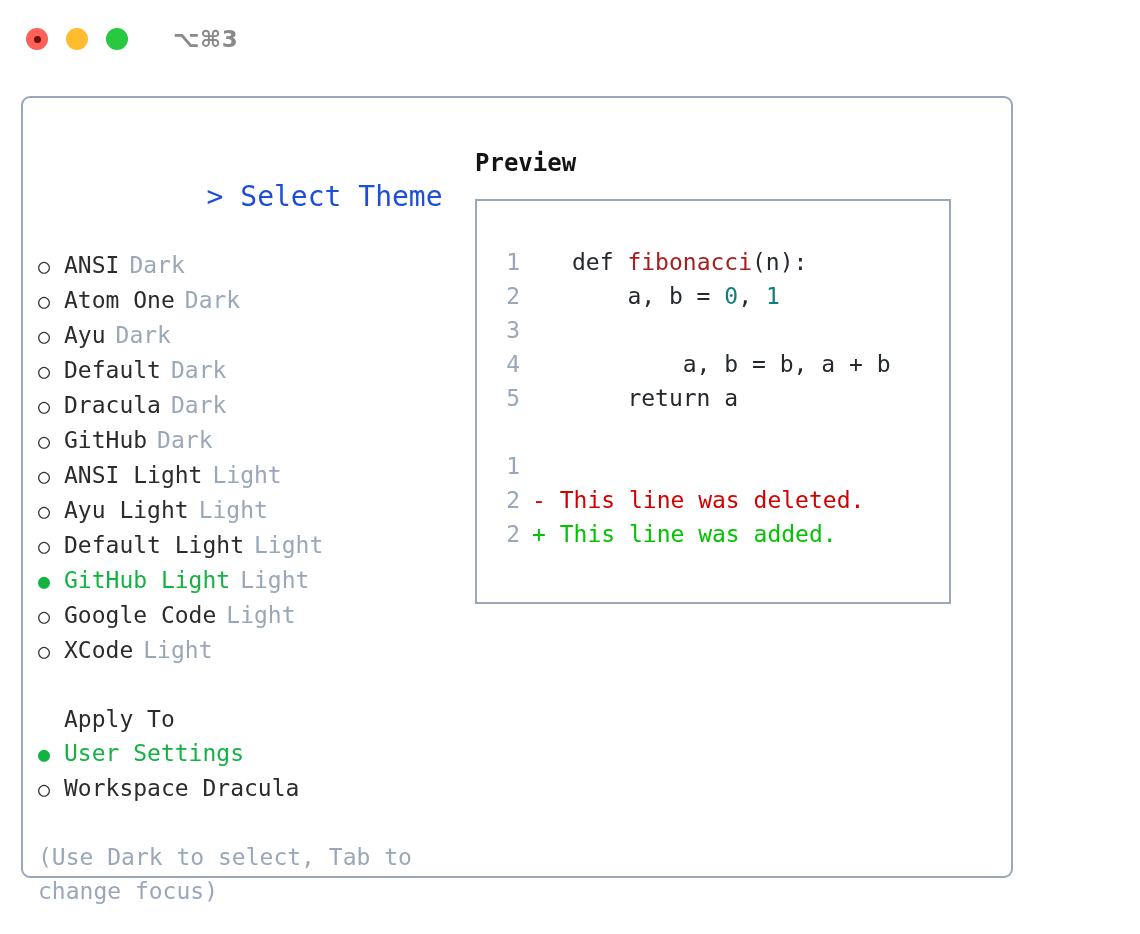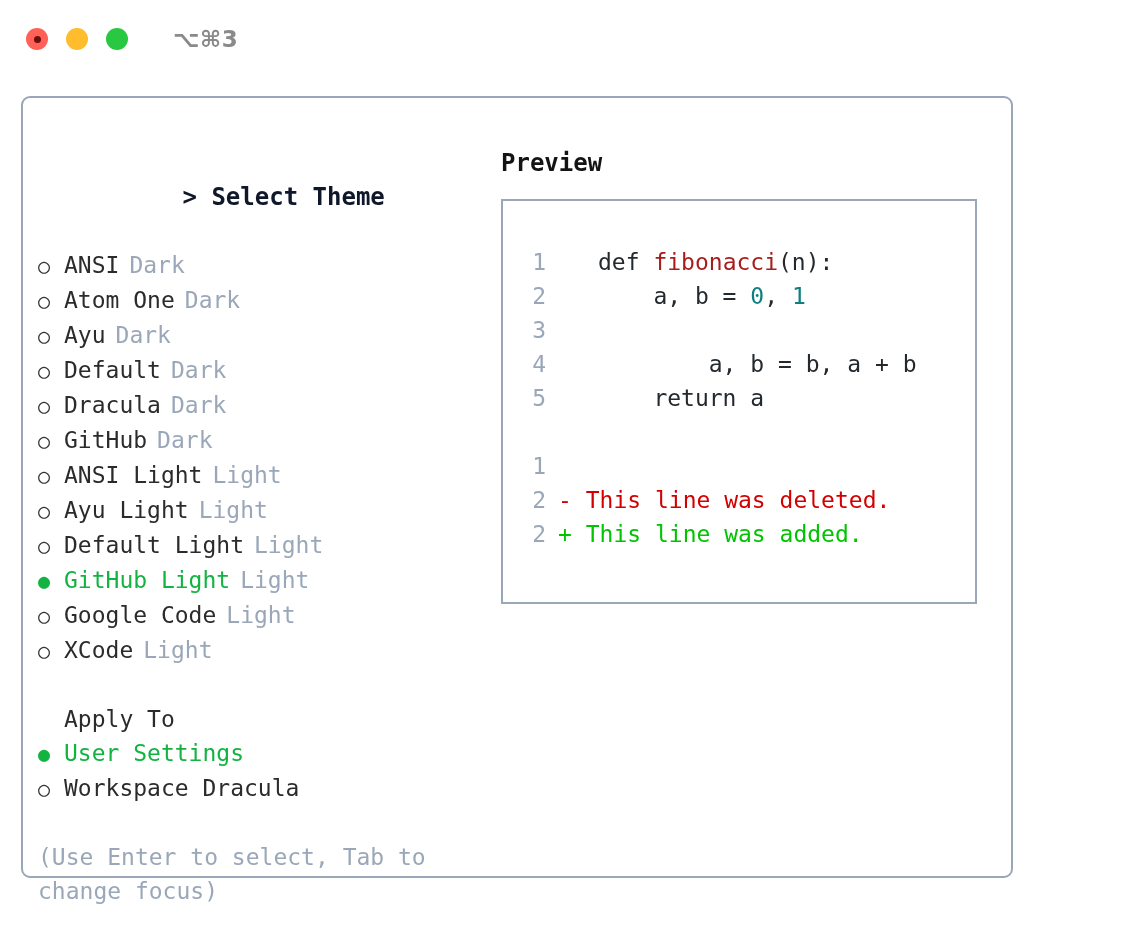--- a/index.html
+++ b/index.html
@@ -87,23 +87,23 @@
 
   
   #left-col {
     position: absolute;
     left: 15px;
     top: 48px;
     width: 440px;
   }
 
   .section-header {
-    font-size: 24px;
-    font-weight: 700;
-    color: #0f172a;
+    font-size: 28px;
+    font-weight: 400;
+    color: #1d4ed8;
     line-height: 34px;
     white-space: pre;
   }
   .section-header .caret { display: inline; }
 
   .opt-row {
     display: flex;
     align-items: baseline;
     line-height: 34px;
     font-size: 23px;
@@ -140,21 +140,21 @@
     font-size: 23px;
     color: #9aa7b8;
     line-height: 34px;
     width: 400px;
     white-space: pre-wrap;
   }
 
   
   #right-col {
     position: absolute;
-    left: 478px;
+    left: 452px;
     top: 48px;
     width: 490px;
   }
   #preview-title {
     font-size: 24px;
     font-weight: 700;
     color: #141414;
     line-height: 34px;
   }
   #preview-box {
@@ -232,21 +232,21 @@
           </div>
 
         <div class="subsection">
           <div class="subsection-title">Apply To</div>
           <div id="apply-list">
               <div class="opt-row selected"><span class="bullet selected">●</span><span class="opt-label">User Settings</span></div>
               <div class="opt-row"><span class="bullet">○</span><span class="opt-label">Workspace Dracula</span></div>
             </div>
         </div>
 
-        <div id="hint">(Use Enter to select, Tab to change focus)</div>
+        <div id="hint">(Use Dark to select, Tab to change focus)</div>
       </div>
 
       <div id="right-col">
         <div id="preview-title">Preview</div>
         <div id="preview-box">
           <div id="code-block">
               <div class="code-line"><span class="lineno">1</span><span class="code-text"><span class="tok-plain">def </span><span class="tok-fn">fibonacci</span><span class="tok-plain">(n):</span></span></div>
               <div class="code-line"><span class="lineno">2</span><span class="code-text"><span class="tok-plain">    a, b = </span><span class="tok-num">0</span><span class="tok-plain">, </span><span class="tok-num">1</span></span></div>
               <div class="code-line"><span class="lineno">3</span></div>
               <div class="code-line"><span class="lineno">4</span><span class="code-text"><span class="tok-plain">        a, b = b, a + b</span></span></div>

